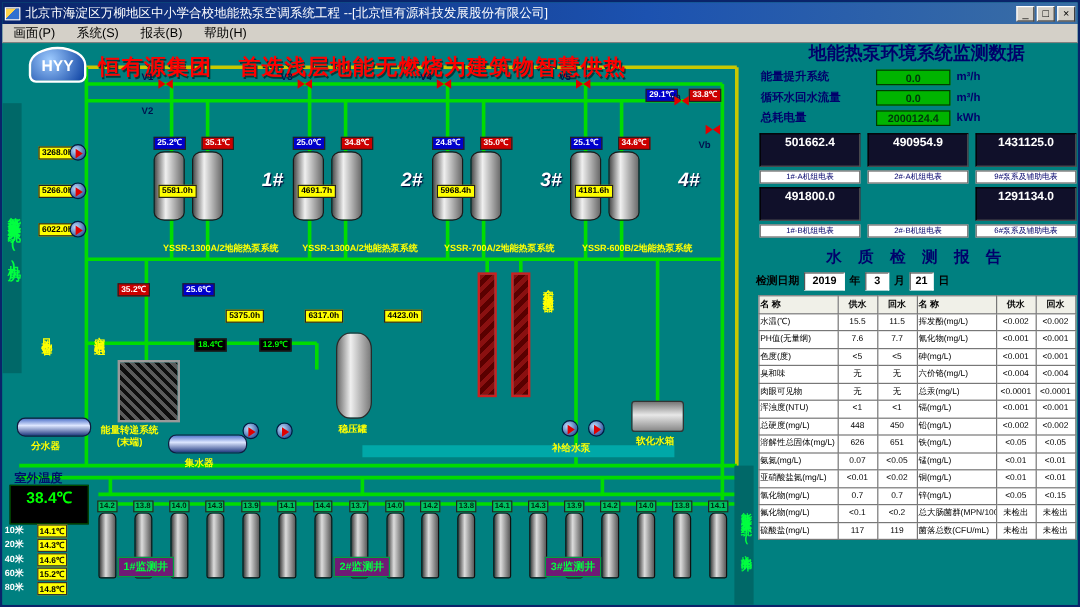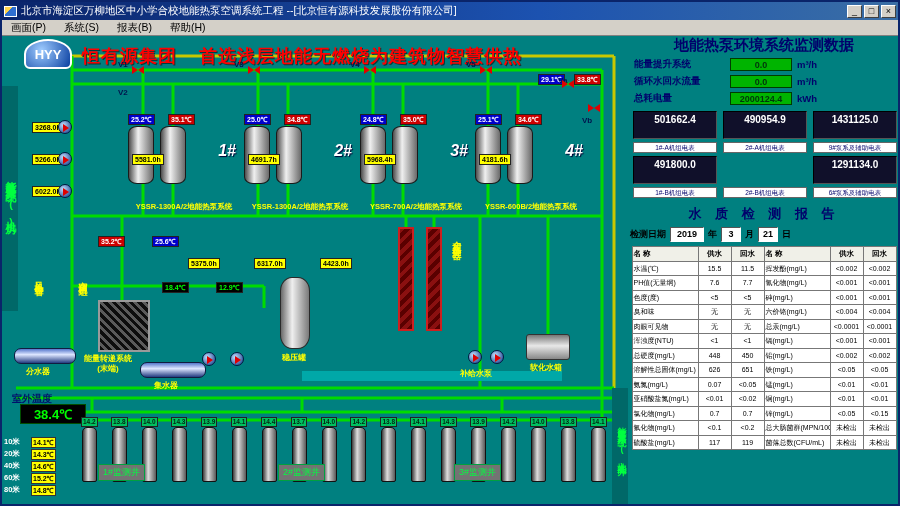--- a/index.html
+++ b/index.html
@@ -49,30 +49,30 @@
   
   .hx{position:absolute;left:96px;top:264px;width:52px;height:52px;background:repeating-linear-gradient(45deg,#0d0d0d 0 3px,#5a5a5a 3px 6px);border:2px solid #9a9a9a}
   .htank{position:absolute;background:linear-gradient(180deg,#5577cc,#dde6ff 40%,#223a80);border:1px solid #101c40;border-radius:7px}
   .vtank{position:absolute;left:278px;top:241px;width:30px;height:72px;background:linear-gradient(90deg,#6a6a6a,#efefef 40%,#7a7a7a);border:1px solid #2a2a2a;border-radius:12px/14px}
   .treat{position:absolute;top:191px;width:16px;height:104px;background:repeating-linear-gradient(-45deg,#5a0000 0 4px,#8a1010 4px 8px);border:2px solid #cc2020}
   .graytank{position:absolute;left:524px;top:298px;width:44px;height:26px;background:linear-gradient(180deg,#777,#e8e8e8 45%,#888);border:1px solid #333;border-radius:3px}
   .eq-label{position:absolute;color:#ffff00;font-size:8px;font-weight:bold;white-space:nowrap}
   .transfer{position:absolute;left:56px;top:318px;width:100px;text-align:center;color:#ffff00;font-size:8px;font-weight:bold;line-height:10px}
   
   .outdoor-label{position:absolute;left:10px;top:356px;color:#00106b;font-size:10px;font-weight:bold}
-  .outdoor-value{position:absolute;left:18px;top:368px;width:66px;height:20px;background:#000;color:#00ff00;font-size:13px;font-weight:bold;text-align:center;line-height:20px;border:1px solid #004d00}
+  .outdoor-value{position:absolute;left:6px;top:368px;width:66px;height:33px;background:#000;color:#00ff00;font-size:13px;font-weight:bold;text-align:center;line-height:20px;border:1px solid #004d00}
   
   .depths{position:absolute;left:2px;top:400px;width:76px}
   .depth-row{display:flex;align-items:center;gap:3px;height:12px}
   .depth-row .d{color:#fff;font-size:7.5px;font-weight:bold;width:24px}
   .depth-row .t{background:#ffff00;color:#000;font-size:7px;border:1px solid #333;padding:0 1px;font-weight:bold}
   .wells{position:absolute;left:80px;top:391px;width:524px;display:flex;justify-content:space-between}
   .well{position:relative;width:15px;height:55px;background:linear-gradient(90deg,#3d3d3d,#dcdcdc 40%,#5a5a5a);border:1px solid #111;border-radius:5px 5px 2px 2px}
   .wchip{position:absolute;top:-11px;left:-2px;background:#00c060;color:#00270f;font-size:6.5px;line-height:8px;padding:0 1px;border:1px solid #222;font-weight:bold}
-  .wgroup{position:absolute;top:428px;background:#737373;color:#00ff40;font-size:9px;font-weight:normal;padding:1px 4px;border:1px solid #00a040}
+  .wgroup{position:absolute;top:428px;background:#701a75;color:#00ff40;font-size:9px;font-weight:bold;padding:1px 4px;border:1px solid #00a040}
   
   .panel{position:absolute;left:628px;top:0;width:268px;height:472px}
   .panel .t1,.panel .t2{text-align:center;color:#00006b;font-weight:bold;font-size:15px;line-height:18px}
   .flows{margin-top:4px}
   .flow{display:flex;align-items:center;margin:4px 0 0 4px;font-size:9.5px;color:#00006b;font-weight:bold}
   .flow .fl{width:96px}
   .flow .fv{width:62px;height:13px;background:#00b400;color:#00350c;border:1px solid #003c00;text-align:center;font-size:9px;line-height:12px}
   .flow .fu{margin-left:5px}
   .meters{margin:6px 0 0 3px}
   .mrow{display:flex;gap:6px;margin-top:3px}

